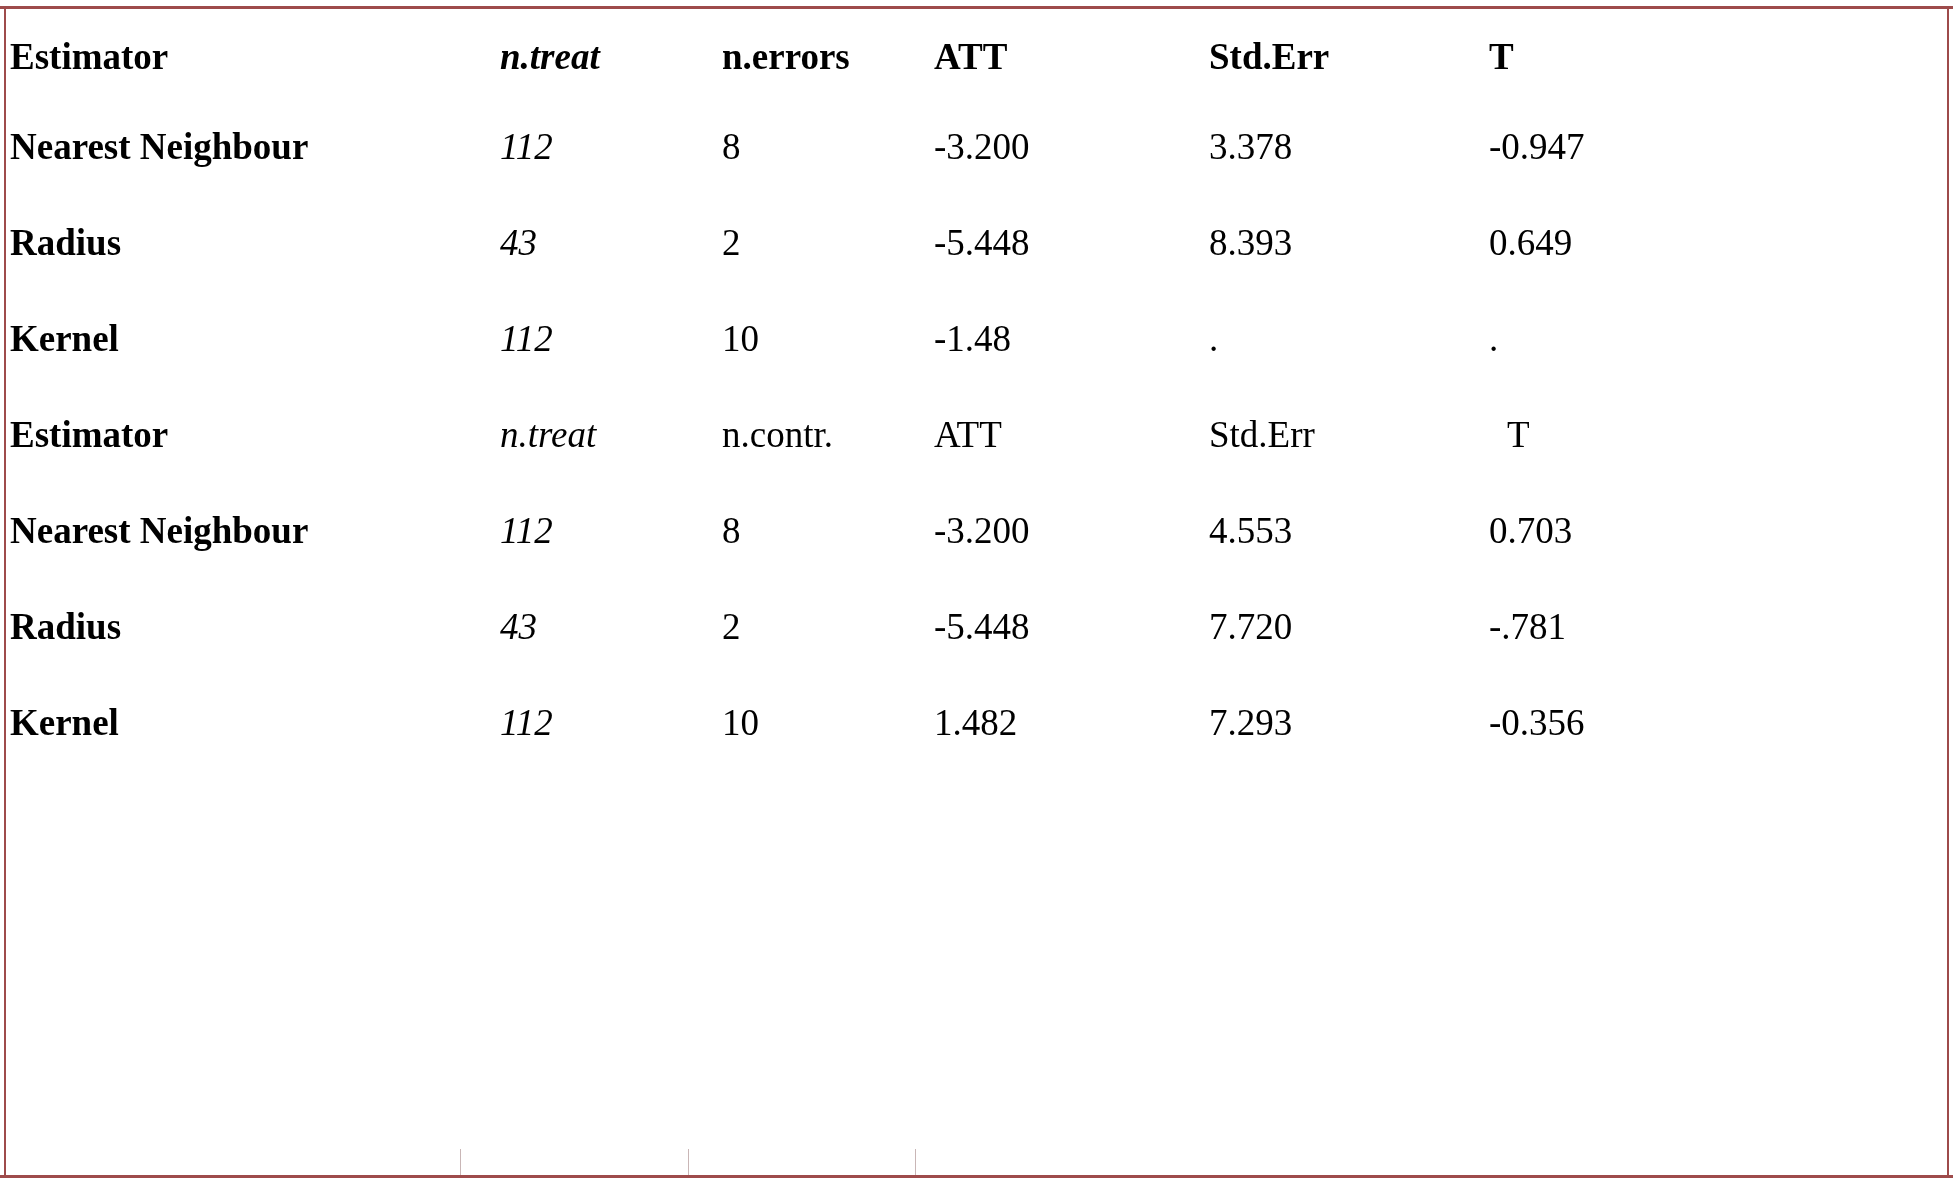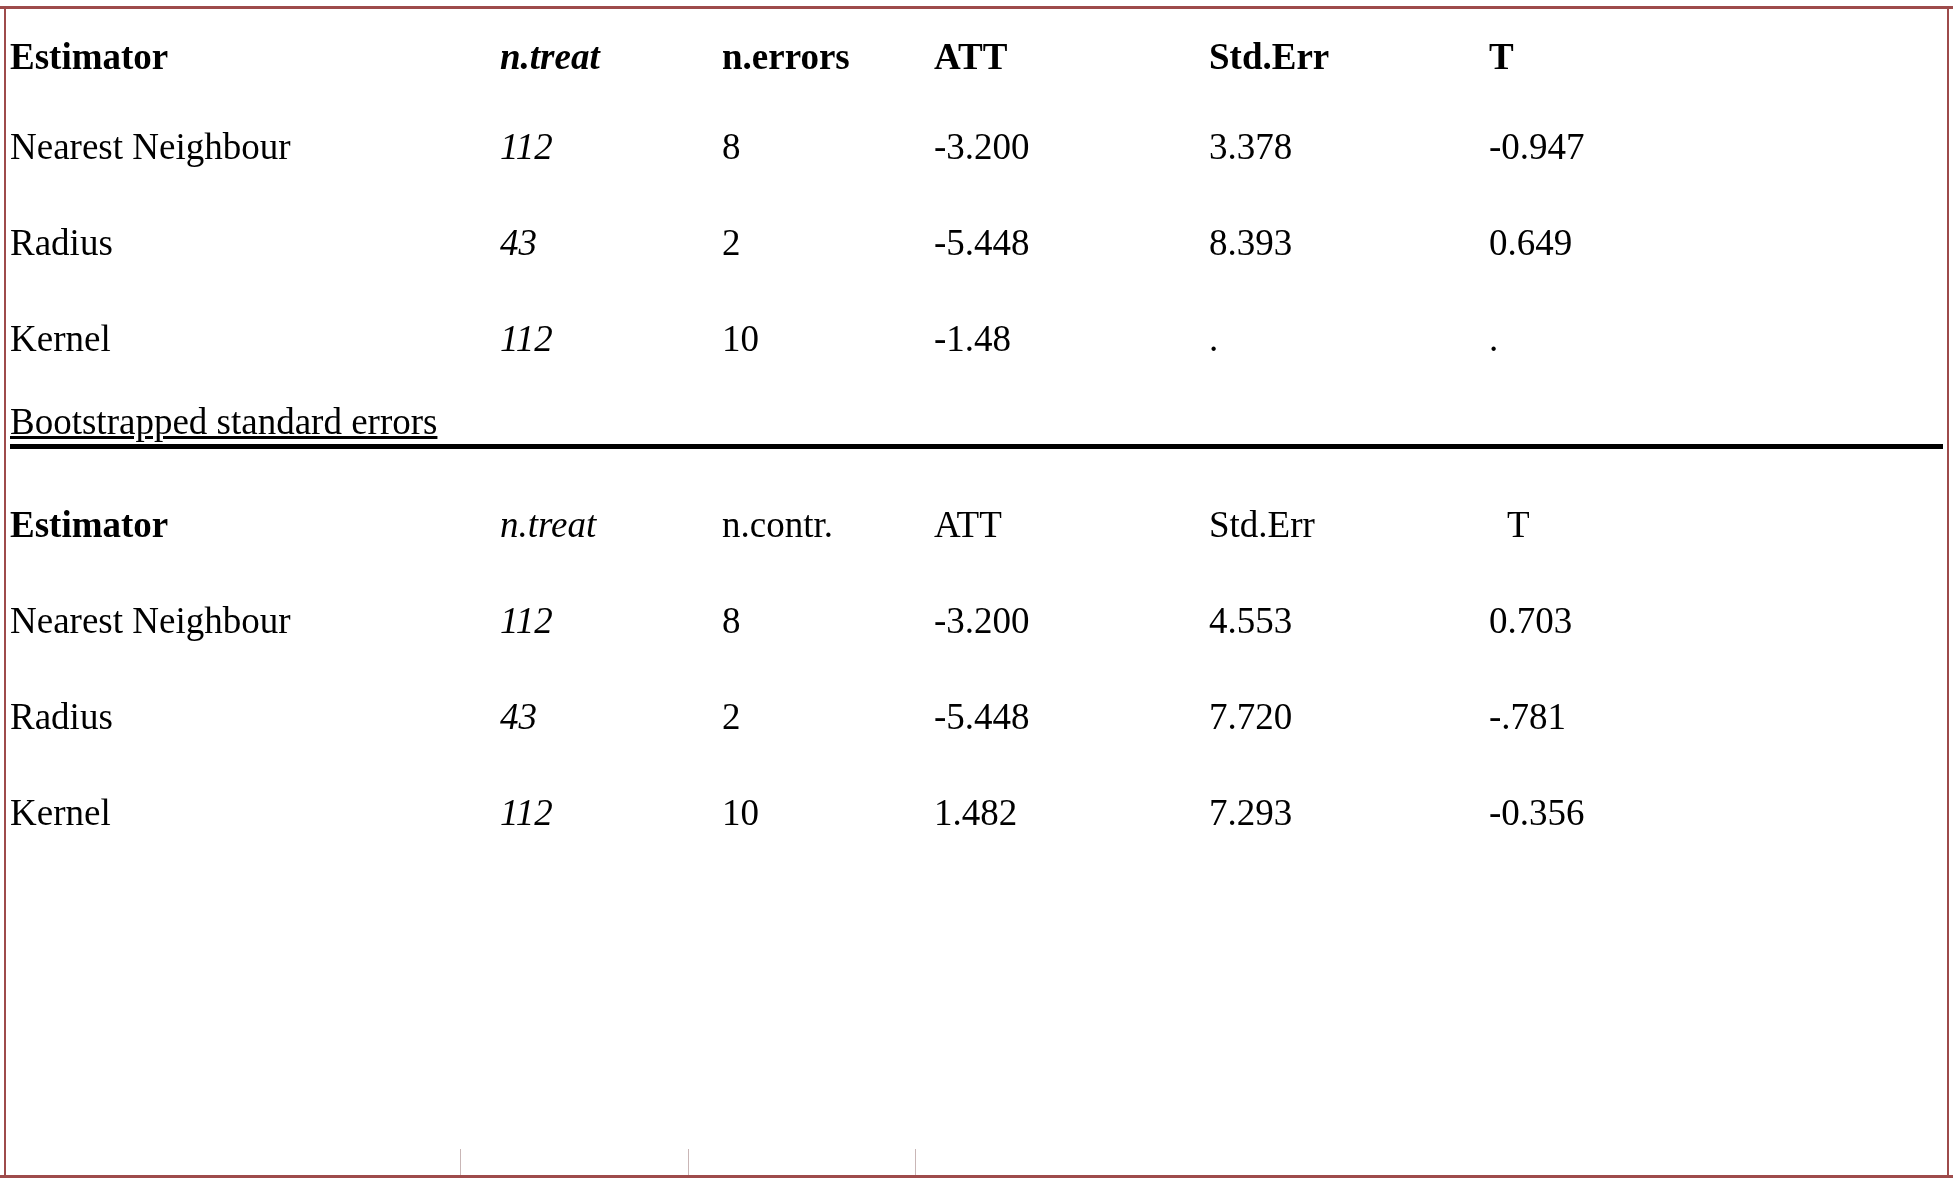--- a/index.html
+++ b/index.html
@@ -102,21 +102,21 @@
   .row-head-plain td {
     height: 96px;
   }
   .row-head-plain td.lbl {
     font-weight: bold;
   }
   .row-data td {
     height: 96px;
   }
   .row-data td.lbl {
-    font-weight: normal;
+    font-weight: bold;
   }
 
   .t-center-ish { padding-left: 18px !important; }
 
   .note-row {
     position: relative;
     height: 90px;
   }
   .note-text {
     position: absolute;
@@ -184,24 +184,20 @@
           <td class="c0 lbl">Kernel</td>
           <td class="c1">112</td>
           <td class="c2">10</td>
           <td class="c3">-1.48</td>
           <td class="c4">.</td>
           <td class="c5">.</td>
         </tr>
       </tbody>
     </table>
 
-    <div class="note-row">
-      <div class="note-text">Bootstrapped standard errors</div>
-      <div class="note-rule"></div>
-    </div>
 
     <table class="stat">
       <tbody>
         <tr class="row-head-plain">
           <td class="c0 lbl">Estimator</td>
           <td class="c1">n.treat</td>
           <td class="c2">n.contr.</td>
           <td class="c3">ATT</td>
           <td class="c4">Std.Err</td>
           <td class="c5 t-center-ish">T</td>

